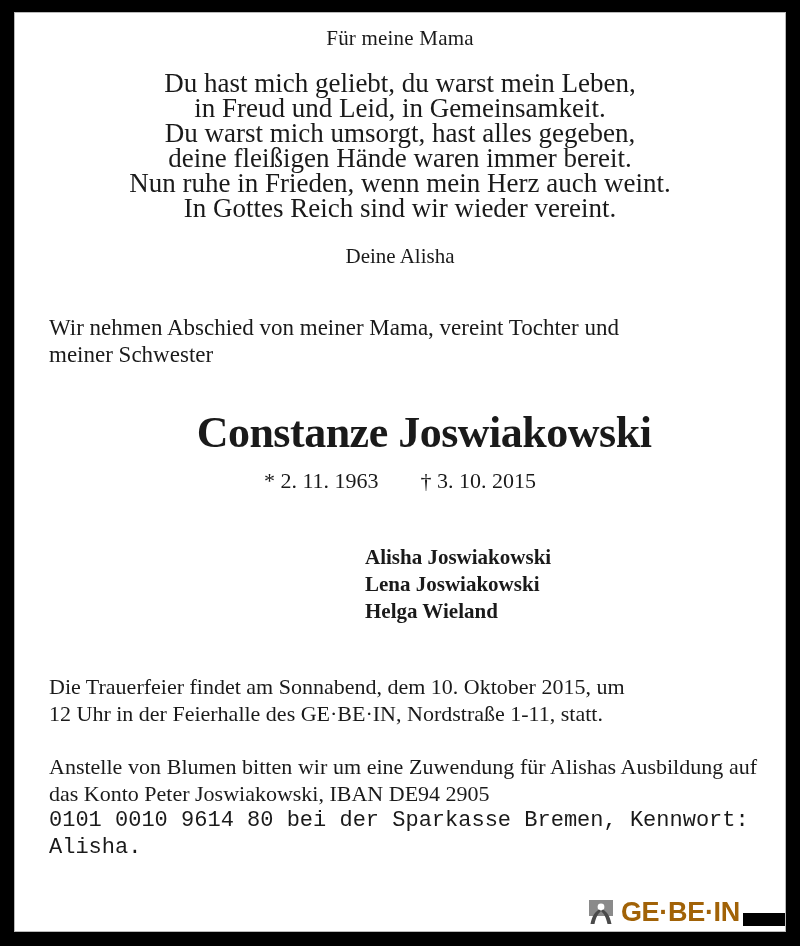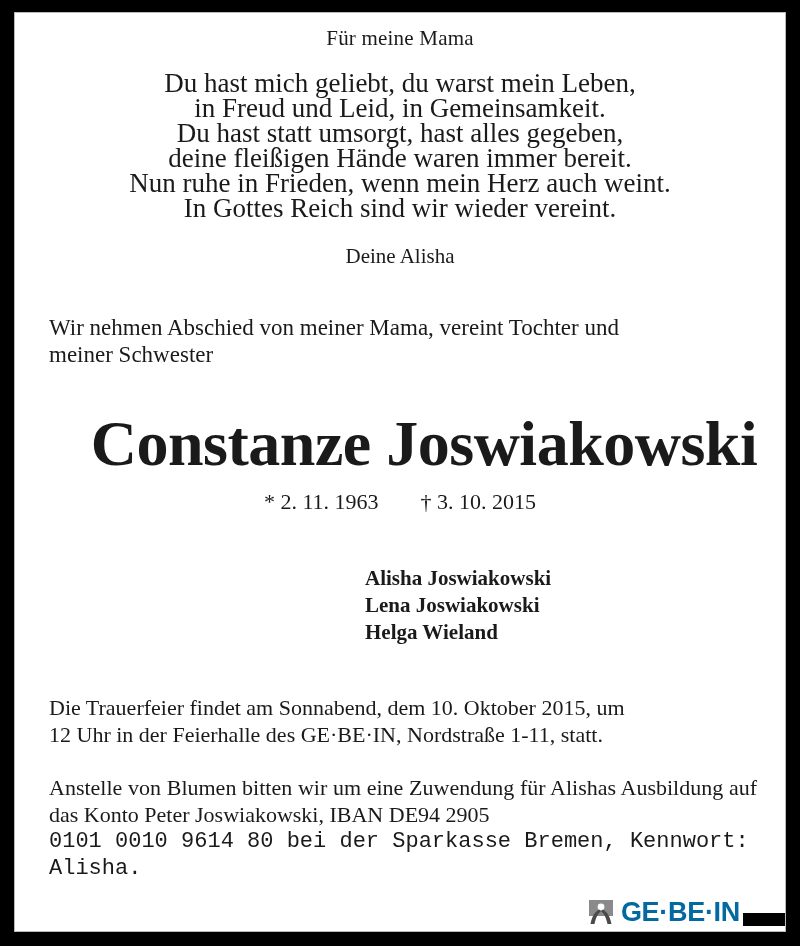--- a/index.html
+++ b/index.html
@@ -71,21 +71,21 @@
     display: block;
     text-align: left;
   }
 
   
   .deceased {
     text-align: center;
     margin-top: 42px;
   }
   .deceased-name {
-    font-size: 64px;
+    font-size: 44px;
     font-weight: bold;
     line-height: 1.05;
     letter-spacing: -0.5px;
     white-space: nowrap;
     padding-left: 48px;
   }
   .deceased-dates {
     margin-top: 12px;
     font-size: 22px;
     line-height: 1.2;
@@ -141,21 +141,21 @@
   .logo-mark {
     width: 26px;
     height: 26px;
     margin-right: 7px;
     flex: 0 0 auto;
   }
   .logo-text {
     font-family: "Liberation Sans", "DejaVu Sans", sans-serif;
     font-size: 27px;
     font-weight: bold;
-    color: #0369a1;
+    color: #a16207;
     letter-spacing: -0.3px;
     white-space: nowrap;
   }
   .logo-bar {
     width: 42px;
     height: 13px;
     background: #000000;
     margin-left: 3px;
     align-self: flex-end;
     margin-bottom: 3px;
@@ -166,21 +166,21 @@
 
 <div class="notice-frame">
   <div class="notice-page">
 
     <div class="dedication">
       <div class="dedication-title">Für meine Mama</div>
 
       <div class="poem">
         <div class="poem-line">Du hast mich geliebt, du warst mein Leben,</div>
         <div class="poem-line">in Freud und Leid, in Gemeinsamkeit.</div>
-        <div class="poem-line">Du hast statt umsorgt, hast alles gegeben,</div>
+        <div class="poem-line">Du warst mich umsorgt, hast alles gegeben,</div>
         <div class="poem-line">deine fleißigen Hände waren immer bereit.</div>
         <div class="poem-line">Nun ruhe in Frieden, wenn mein Herz auch weint.</div>
         <div class="poem-line">In Gottes Reich sind wir wieder vereint.</div>
       </div>
 
       <div class="signature">Deine Alisha</div>
     </div>
 
     <div class="announcement">
       <span>Wir nehmen Abschied von meiner Mama, vereint Tochter und</span>

